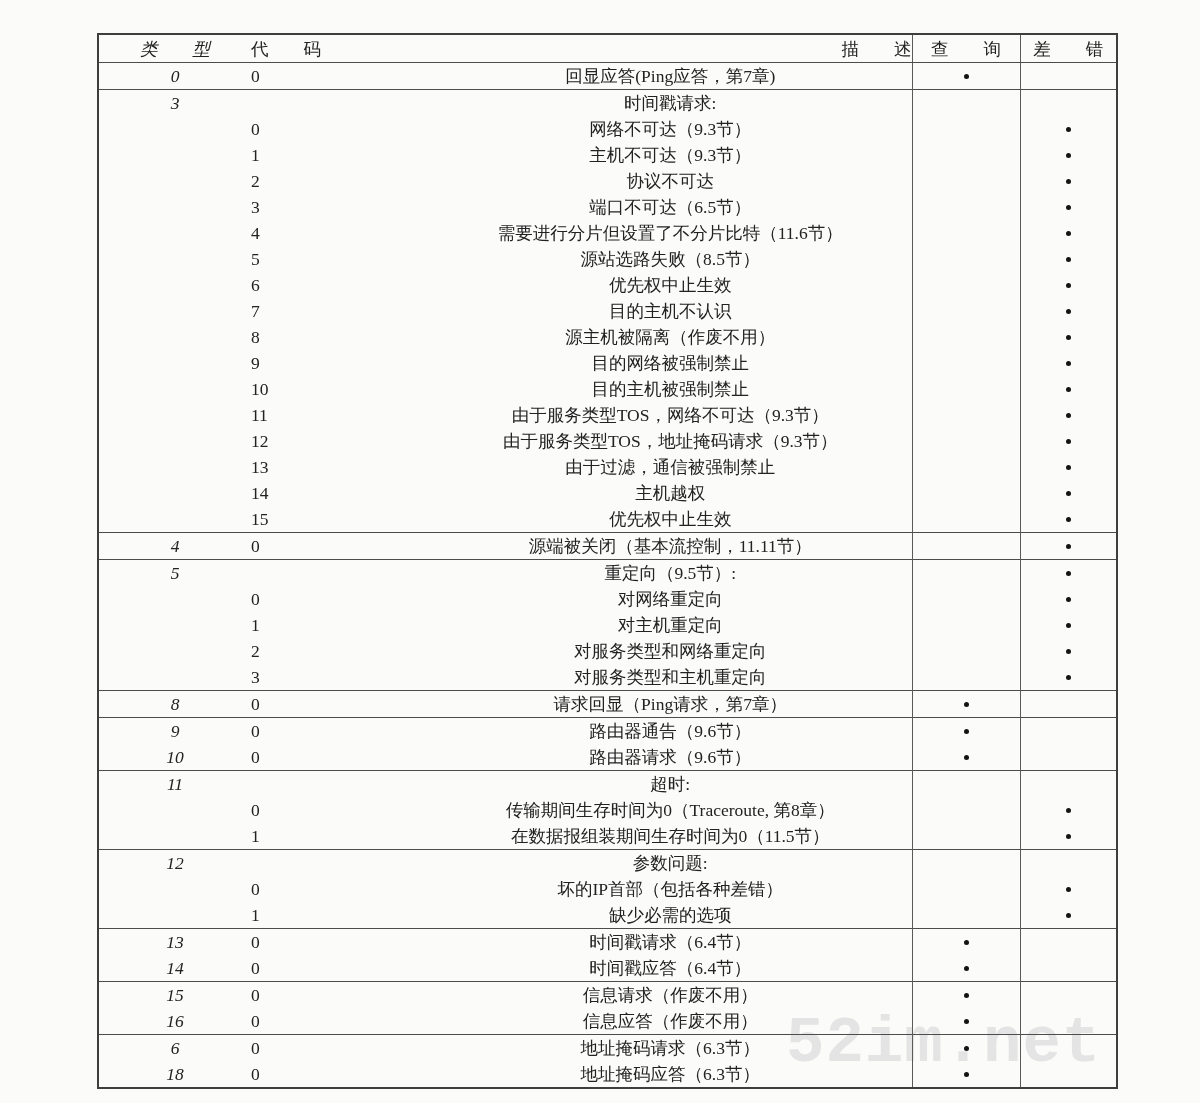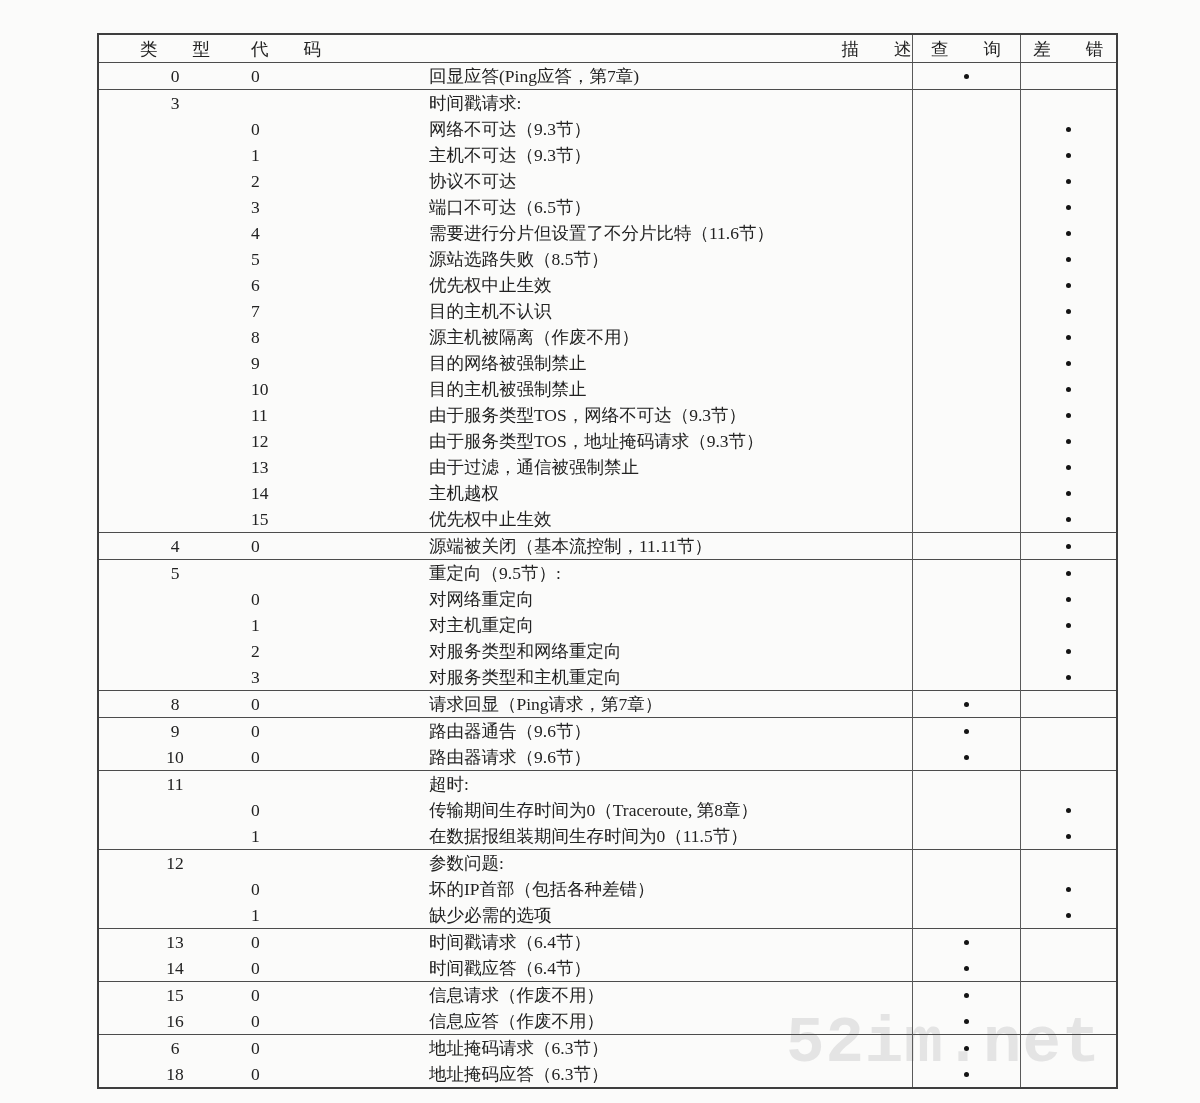--- a/index.html
+++ b/index.html
@@ -29,23 +29,23 @@
     border-bottom-width:2.5px;
   }
   th,td{
     padding:0;margin:0;
     height:26px;line-height:26px;
     font-size:17.5px;font-weight:normal;
     white-space:nowrap;overflow:visible;
     background:transparent;
   }
   thead th{height:27px;border-bottom:1.5px solid #4c4c4c;}
-  .c-type{text-align:center;}
+  .c-type{text-align:center;font-style:italic;}
   .c-code{text-align:left;}
-  .c-desc{text-align:left;padding-left:68px;}
+  .c-desc{text-align:center;padding-left:68px;}
   .c-desc-h{text-align:right;padding-left:163px;}
   .c-dot{text-align:center;border-left:1.5px solid #5a5a5a;}
   tr.group-start td{border-top:1.5px solid #4c4c4c;}
   .dot{
     display:inline-block;width:5px;height:5px;border-radius:50%;
     background:#141414;vertical-align:middle;margin-top:-3px;
   }
 </style>
 </head>
 <body>

